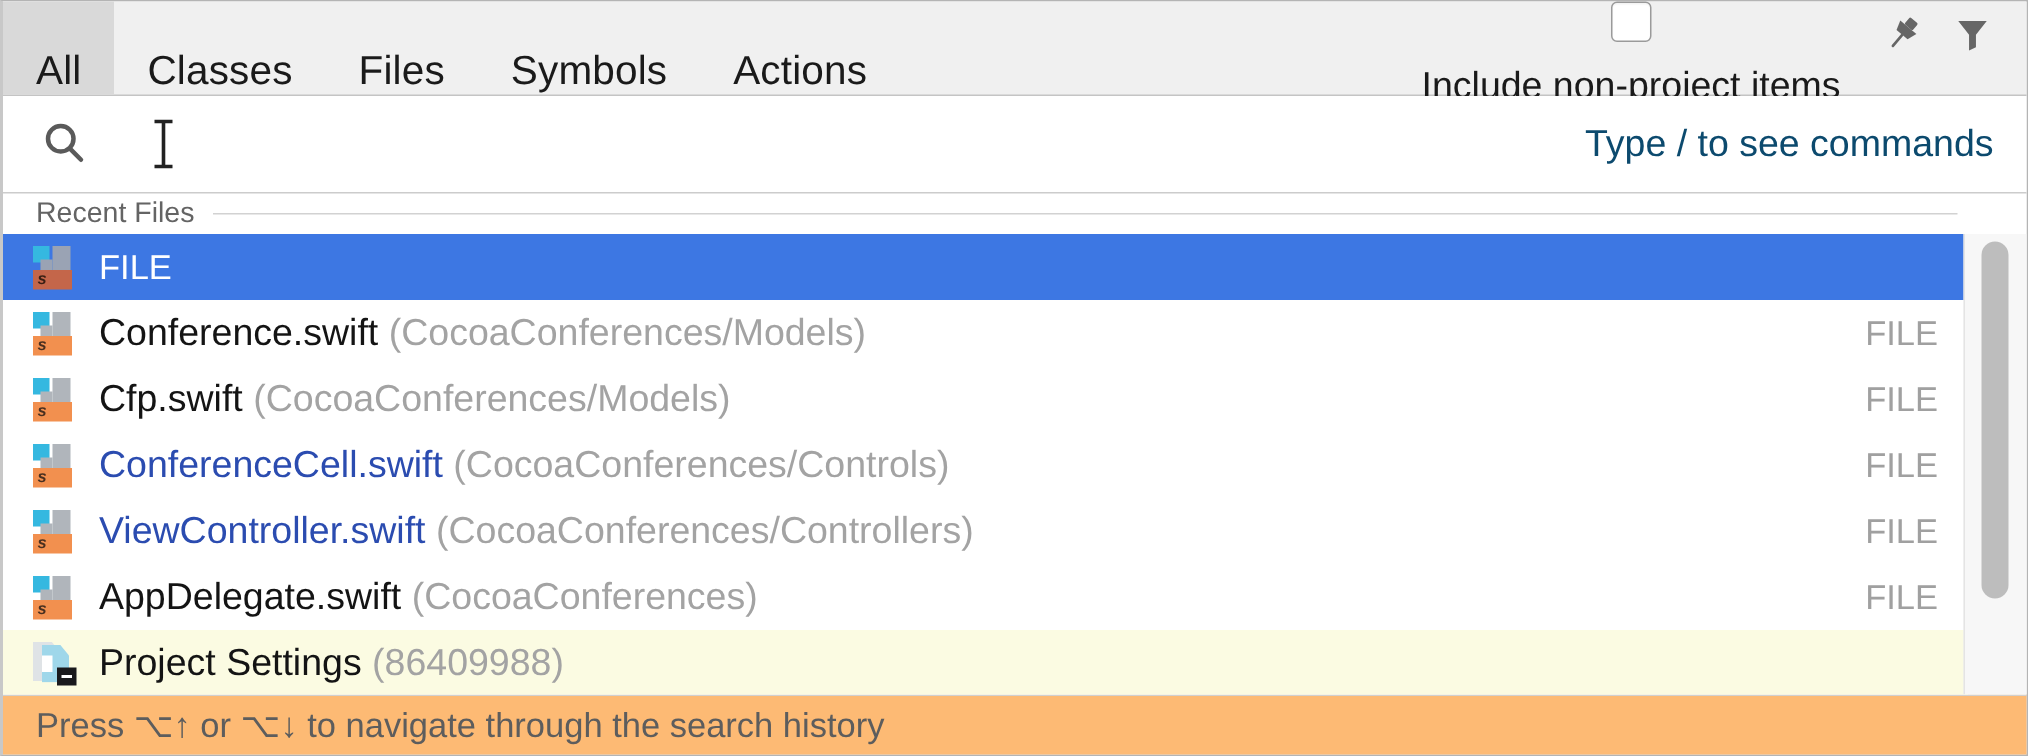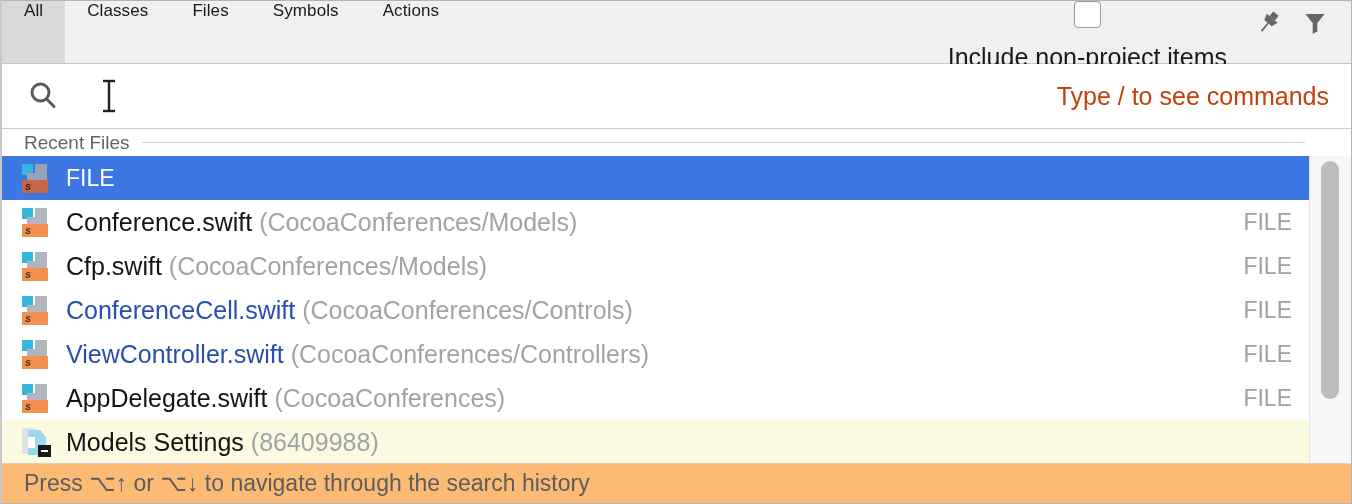--- a/index.html
+++ b/index.html
@@ -29,24 +29,24 @@
     height: 63px;
     background: #f0f0f0;
     border-bottom: 1px solid #c4c4c4;
     display: flex;
     align-items: stretch;
     flex: 0 0 63px;
   }
 
   .tab {
     display: flex;
-    align-items: flex-start;
+    align-items: flex-end;
     justify-content: center;
     padding: 0 22px;
-    font-size: 17px;
+    font-size: 27px;
     color: #1a1a1a;
     letter-spacing: 0.1px;
     cursor: default;
     height: 100%;
   }
   .tab.active {
     background: #d9d9d9;
   }
 
   #tabbar-spacer { flex: 1 1 auto; }
@@ -98,21 +98,21 @@
   #search-icon { flex: 0 0 auto; display: flex; align-items: center; }
   #caret-wrap {
     margin-left: 40px;
     flex: 0 0 auto;
     display: flex;
     align-items: center;
   }
   #search-input-area { flex: 1 1 auto; }
   #search-hint {
     font-size: 25px;
-    color: #c2410c;
+    color: #0c4a6e;
     white-space: nowrap;
   }
 
   
   #group-header {
     height: 27px;
     flex: 0 0 27px;
     display: flex;
     align-items: center;
     padding-left: 22px;
@@ -430,21 +430,21 @@
       <div class="row highlight">
         <span class="row-icon">
           <i class="ps-shadow"></i>
             <i class="ps-page"></i>
             <i class="ps-notch"></i>
           <i class="ps-badge">
               <i></i>
             </i>
         </span>
         <span class="row-label">
-          <span class="fname">Models Settings</span>
+          <span class="fname">Project Settings</span>
           <span class="fpath"> (86409988)</span>
         </span>
         <span class="row-type"></span>
       </div>
 
     </div>
 
     <div id="scrollbar">
       <div id="scroll-thumb"></div>
     </div>

